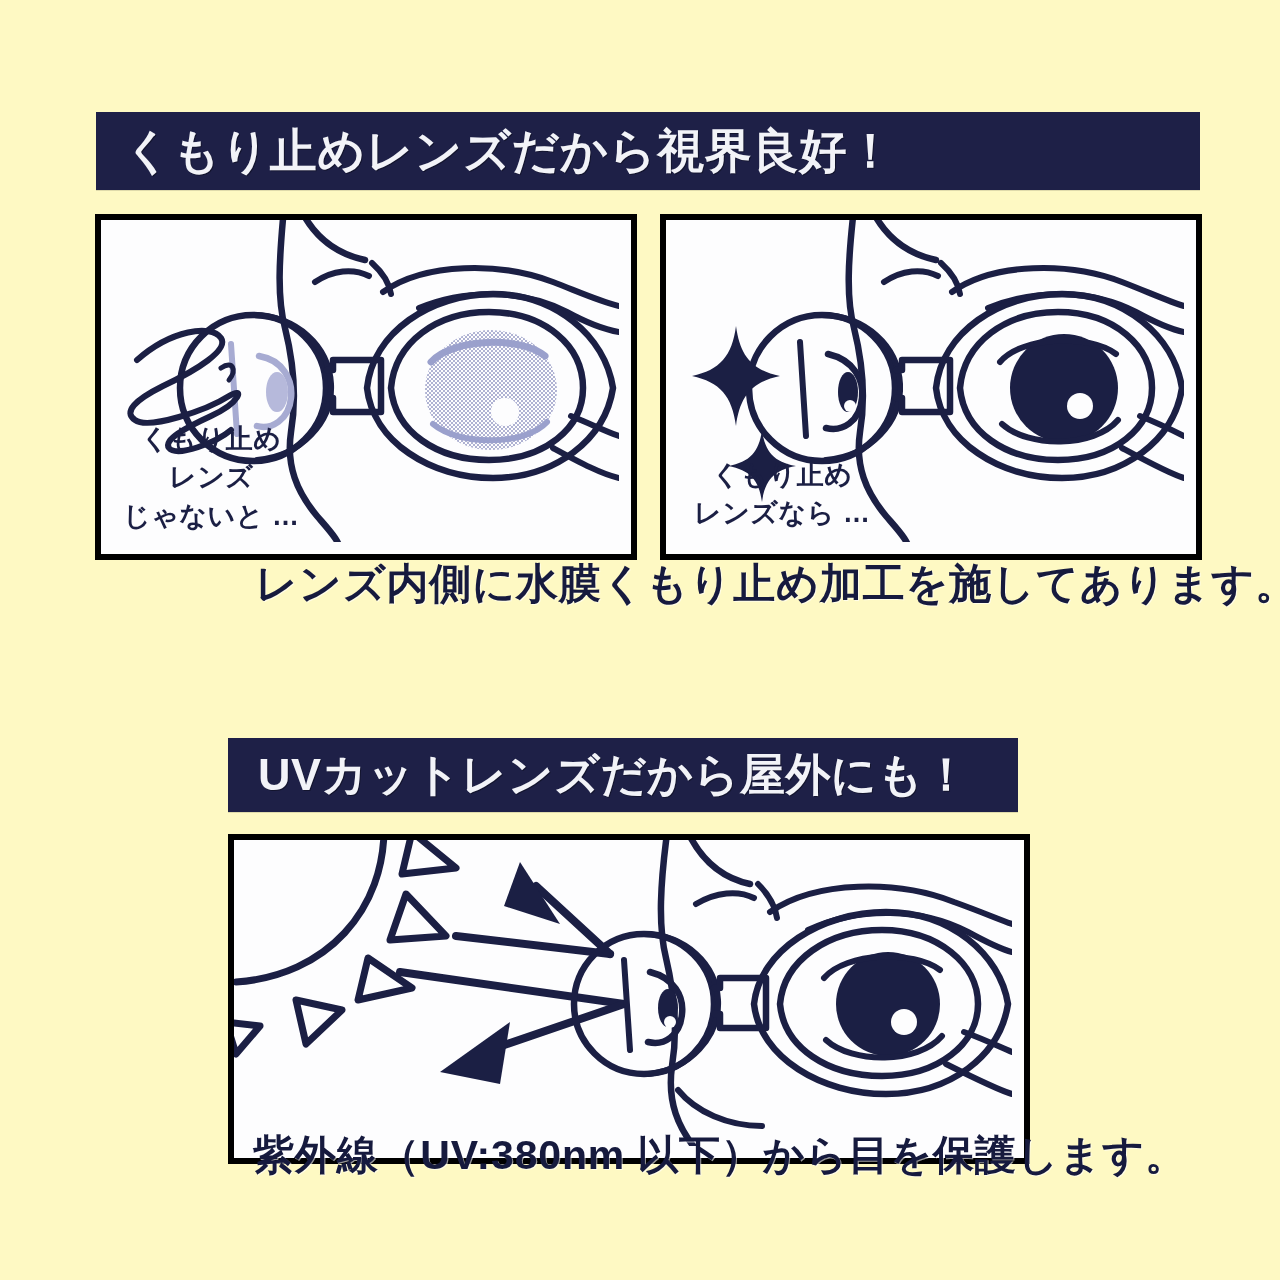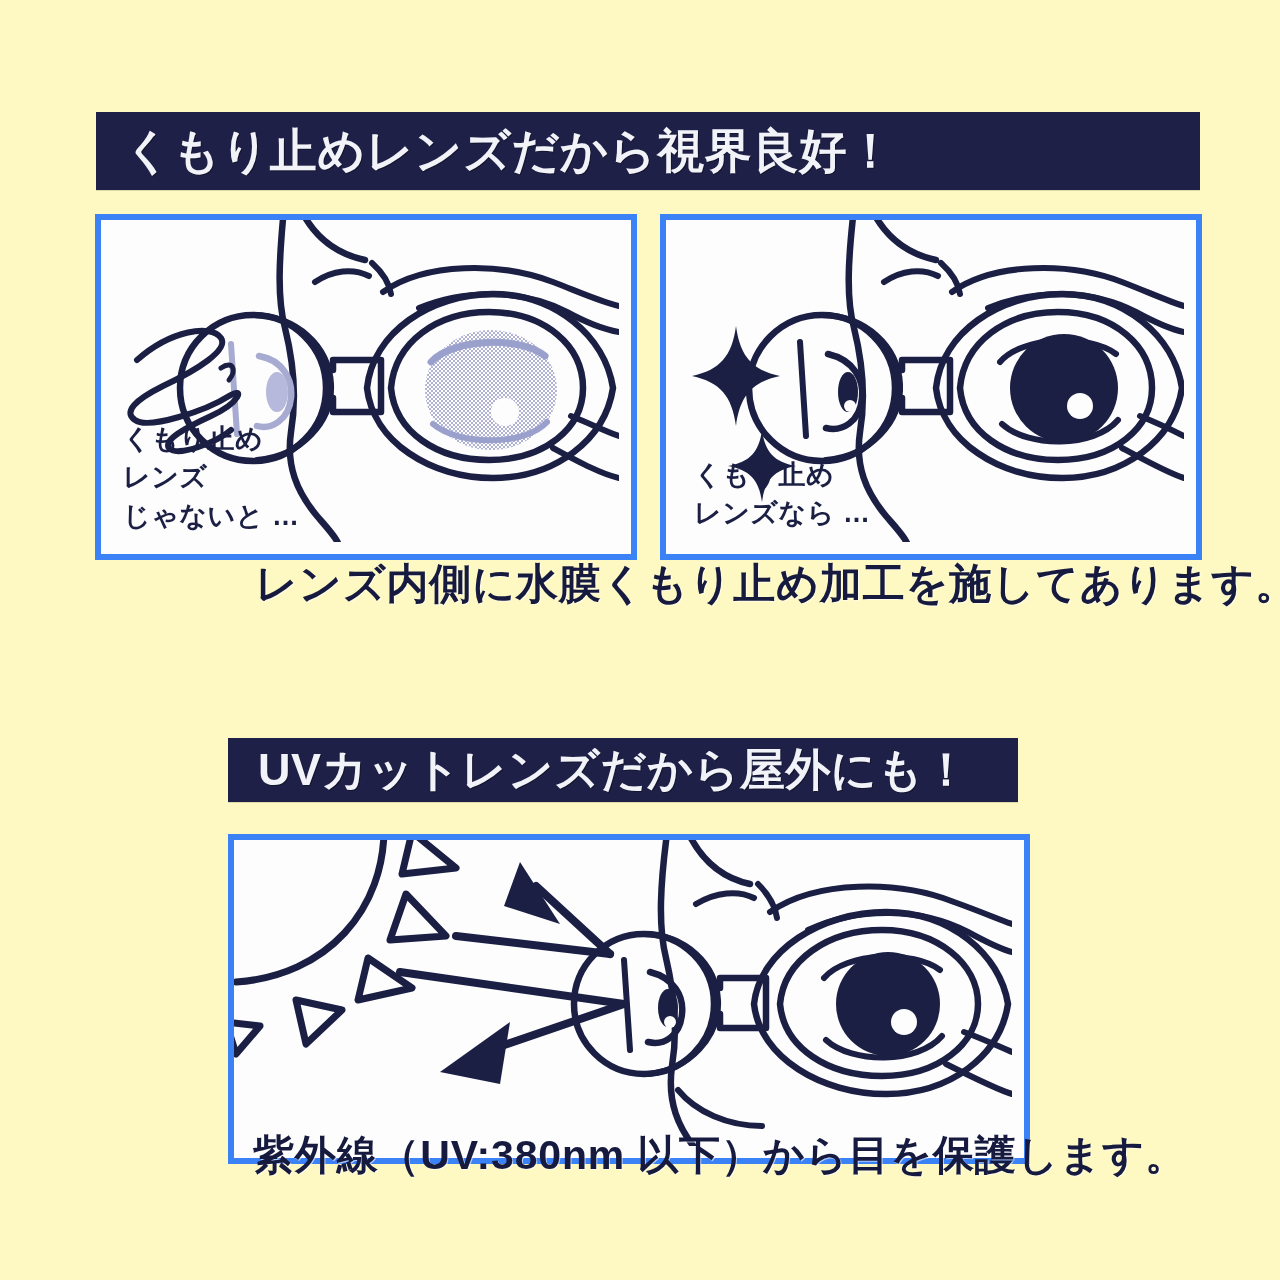--- a/index.html
+++ b/index.html
@@ -22,28 +22,29 @@
   }
   .bar-text{
     color:#f2f3f8;
     font-weight:bold;
     letter-spacing:.01em;
     white-space:nowrap;
     text-shadow:1px 1px 0 rgba(0,0,0,.35);
   }
   #bar-one{left:96px;top:112px;width:1104px;height:78px;}
   #bar-one .bar-text{font-size:47px;margin-left:28px;}
-  #bar-two{left:228px;top:738px;width:790px;height:64px;}
+  #bar-two{left:228px;top:738px;width:790px;height:74px;}
   #bar-two .bar-text{font-size:45px;margin-left:30px;}
 
   .panel{
     position:absolute;
-    border:6px solid #3b82f6;
+    border:6px solid #000000;
     background:#fdfdfe;
     overflow:hidden;
+    text-align:center;
   }
   #panel-left{left:95px;top:214px;width:530px;height:334px;}
   #panel-right{left:660px;top:214px;width:530px;height:334px;}
   #panel-uv{left:228px;top:834px;width:790px;height:318px;}
 
   .caption{
     position:absolute;
     color:#161a3e;
     font-weight:bold;
     white-space:nowrap;

